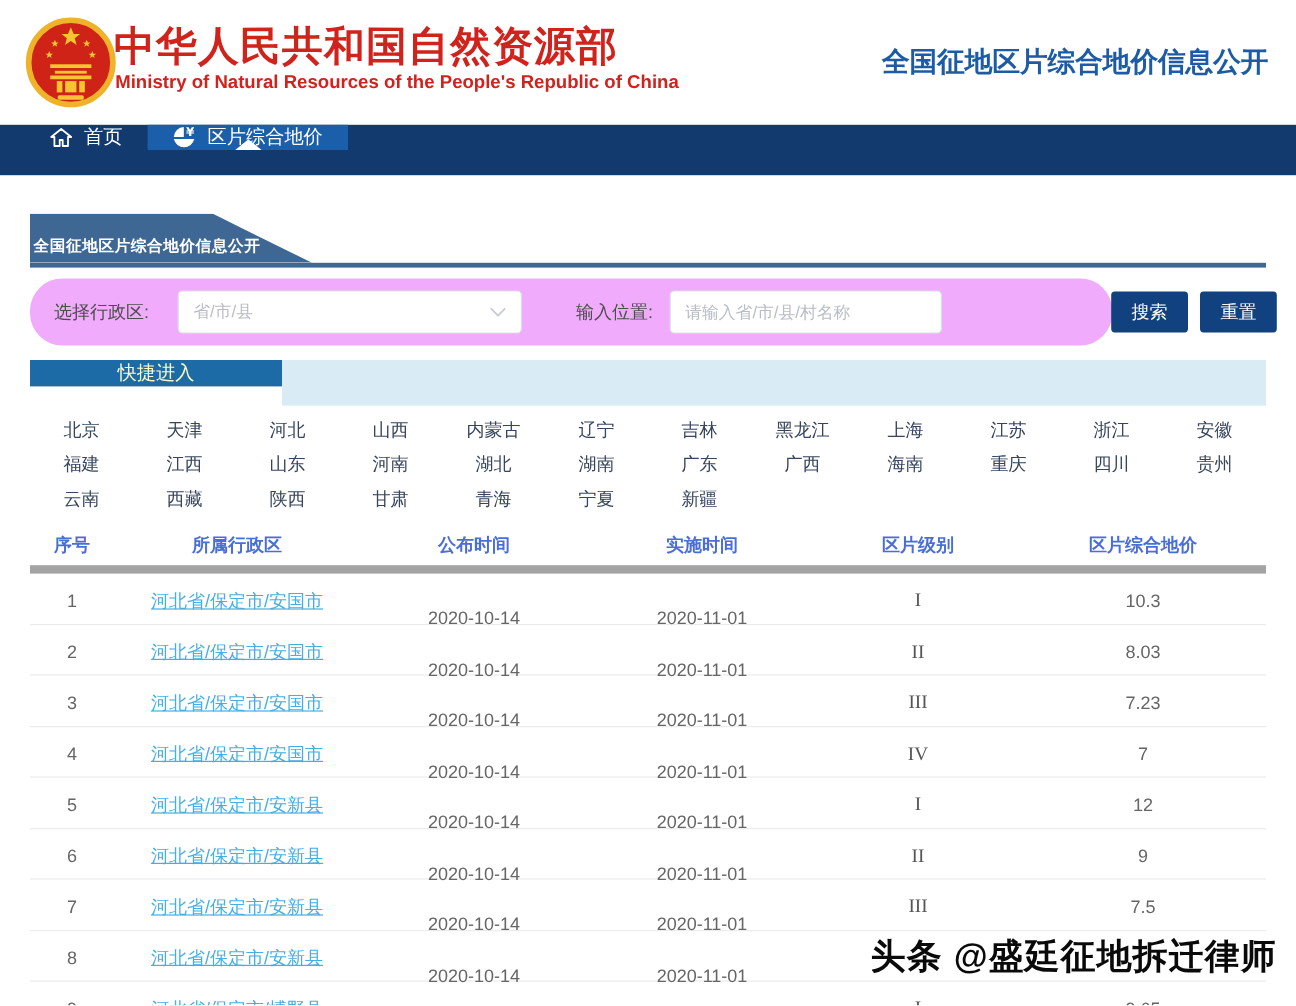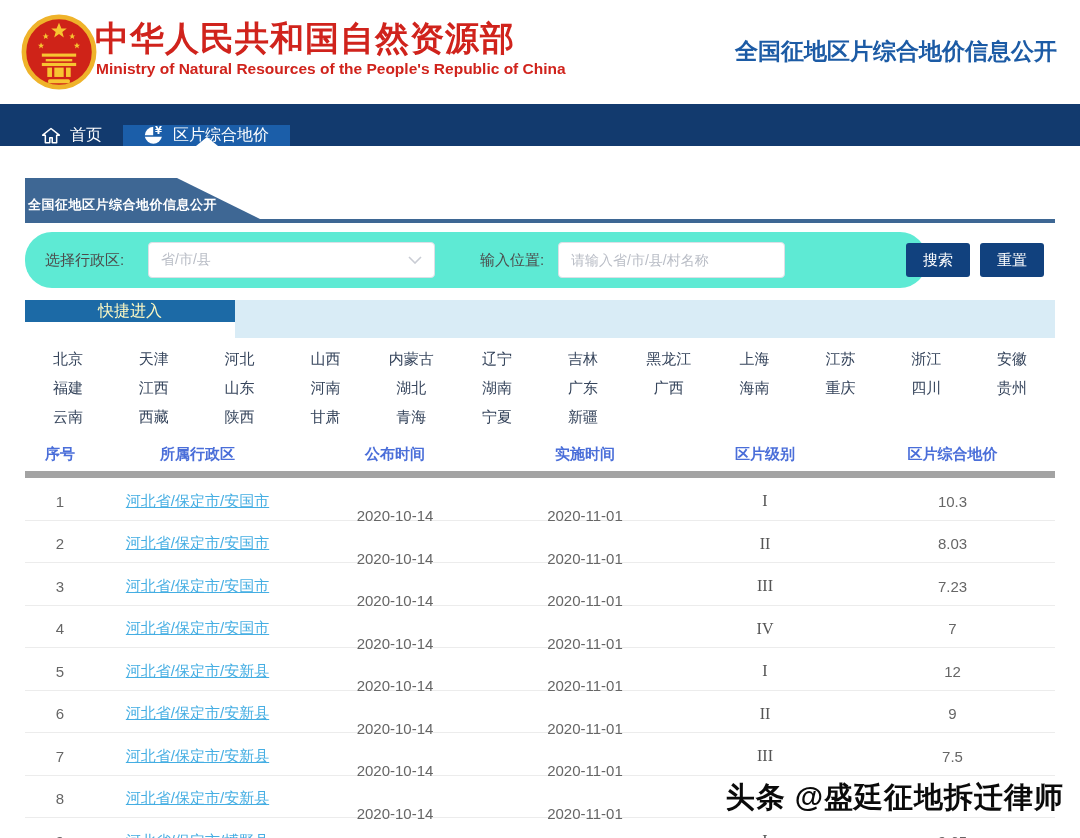--- a/index.html
+++ b/index.html
@@ -8,45 +8,45 @@
   .page { position:relative; width:1080px; height:838px; background:#fff; overflow:hidden; margin:0 auto; }
 
   
   .site-header { position:absolute; top:0; left:0; width:1080px; height:92px; background:#fff; }
   .emblem { position:absolute; left:20px; top:9px; width:78px; height:86px; }
   .ministry-title { position:absolute; left:95px; top:16px; font-size:34px; font-weight:bold; color:#d0231c; letter-spacing:1px; white-space:nowrap; }
   .ministry-sub { position:absolute; left:96px; top:60px; font-size:15.5px; font-weight:bold; color:#d0231c; white-space:nowrap; }
   .page-title { position:absolute; left:735px; top:36px; font-size:23px; font-weight:bold; color:#1c5ba5; white-space:nowrap; }
 
   
-  .main-nav { position:absolute; top:104px; left:0; width:1080px; height:42px; background:#123a6e; display:flex; align-items:flex-end; padding-left:20px; }
+  .main-nav { position:absolute; top:104px; left:0; width:1080px; height:42px; background:#123a6e; display:flex; align-items:flex-start; padding-left:20px; }
   .nav-item { position:relative; display:flex; align-items:center; gap:9px; padding:0 21px; color:#fff; font-size:16px; cursor:pointer; }
   .nav-item.active { background:#1b5ea9; }
   .nav-item .nicon { width:20px; height:20px; display:block; }
   .notch { position:absolute; bottom:0; left:50%; margin-left:-11px; width:0; height:0; border-left:11px solid transparent; border-right:11px solid transparent; border-bottom:9px solid #fff; }
 
   
   .content { position:absolute; left:25px; top:146px; width:1030px; }
 
   
   .banner { position:absolute; top:32px; left:0; width:1030px; height:45px; }
   .banner-tab { position:absolute; left:0; top:0; width:235px; height:41px; background:#3e6794; clip-path:polygon(0 0,152px 0,235px 100%,0 100%); display:flex; align-items:flex-end; padding:0 0 5px 3px; }
   .banner-tab span { color:#fff; font-size:13px; font-weight:bold; letter-spacing:0.5px; }
   .banner-line { position:absolute; left:0; top:41px; width:1030px; height:4px; background:#3e6794; }
 
   
-  .filter-bar { position:absolute; top:86px; left:0; width:902px; height:56px; background:#5eead4;border-radius:27px; }
+  .filter-bar { position:absolute; top:86px; left:0; width:902px; height:56px; background:#f0abfc;border-radius:27px; }
   .flabel { position:absolute; top:19px; font-size:15px; color:#4d4d4d; }
   .flabel.region { left:20px; }
   .flabel.location { left:455px; }
   .select-box { position:absolute; left:123px; top:10px; width:287px; height:36px; background:#fff; border:1px solid #dcdfe6; border-radius:4px; display:flex; align-items:center; padding:0 12px; cursor:pointer;justify-content:center; }
   .select-box .ph { color:#b9bdc6; font-size:14px; flex:1; }
   .text-input { position:absolute; left:533px; top:10px; width:227px; height:36px; background:#fff; border:1px solid #dcdfe6; border-radius:4px; padding:0 12px; font-size:14px; color:#333; font-family:inherit; }
   .text-input::placeholder { color:#b9bdc6; }
-  .btn { position:absolute; top:11px; width:64px; height:34px; background:#11417e; color:#fff; border:none; border-radius:3px; font-size:15px; cursor:pointer; font-family:inherit; }
+  .btn { position:absolute; top:11px; width:64px; height:34px; background:#11417e; color:#fff; border:none; border-radius:3px; font-size:15px; cursor:pointer; font-family:inherit;margin-left:20px; }
   .btn.search { left:881px; }
   .btn.reset { left:955px; }
 
   
   .quick-row { position:absolute; top:154px; left:0; width:1030px; height:38px; display:flex; }
   .quick-tab { width:210px; height:22px; background:#1c6aa6; color:#fef9c3; font-size:16px; display:flex; align-items:center; justify-content:center; cursor:pointer; }
   .quick-strip { flex:1; background:#d9ecf6; }
 
   
   .provinces { position:absolute; top:198px; left:0; width:1030px; display:grid; grid-template-columns:repeat(12,1fr); row-gap:0; }

